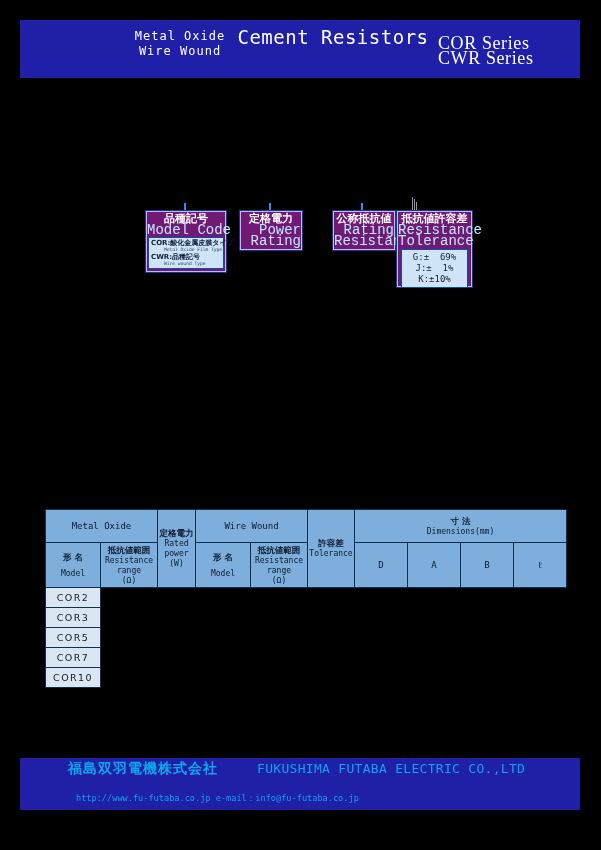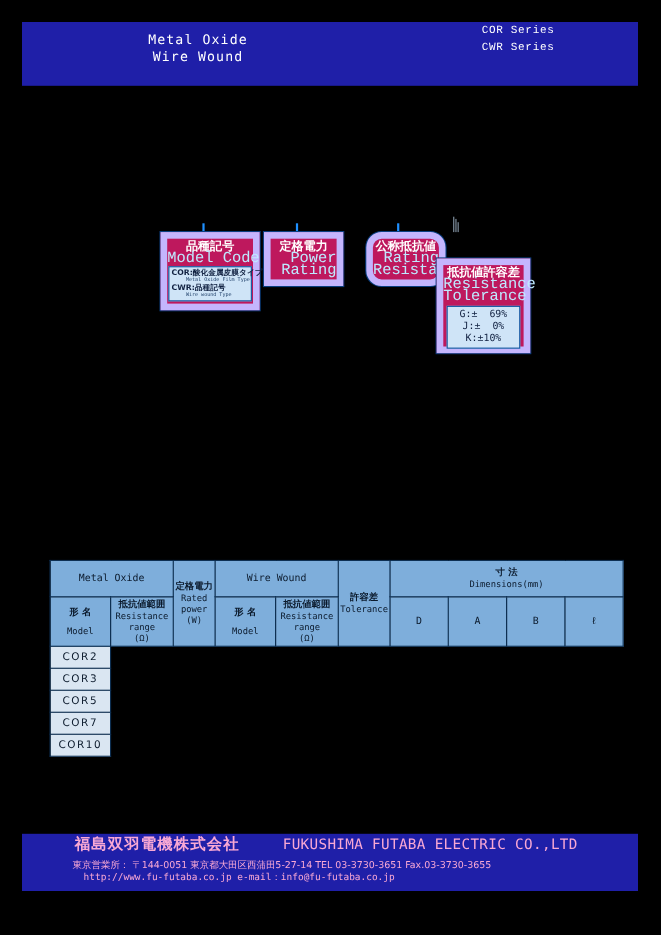--- a/index.html
+++ b/index.html
@@ -28,34 +28,34 @@
   }
   .bn-mid .l1{
     font-family:"DejaVu Sans Mono","Liberation Mono",monospace;
     font-size:19px;line-height:23px;letter-spacing:.5px;white-space:nowrap;
   }
   .bn-mid .l2{
     font-family:"DejaVu Sans Mono","Liberation Mono",monospace;
     font-size:15px;line-height:19px;white-space:nowrap;
   }
   .bn-right{
-    position:absolute;left:418px;top:1px;width:120px;
-    font-family:Liberation Mono, monospace;
-    font-size:10px;line-height:15px;letter-spacing:.6px;white-space:pre;
+    position:absolute;left:418px;top:16px;width:120px;
+    font-family:Liberation Serif, serif;
+    font-size:18px;line-height:15px;letter-spacing:.6px;white-space:pre;
   }
 
   
   .diagram{position:absolute;left:0;top:0;width:601px;height:300px;}
   .tick{position:absolute;width:2px;background:#1e90ff;}
   .tick2{position:absolute;width:1px;background:#8899aa;}
 
   .cbox{
     position:absolute;
-    border:6px solid #c4b5fd;
-    background:#be185d;
+    border:1px solid #c4b5fd;
+    background:#701a75;
     box-shadow:0 0 0 1px #0a3f80;
   }
   .cbox .jp{
     display:block;text-align:center;color:#ffffff;font-weight:bold;
     font-size:11px;line-height:13px;
     font-family:"DejaVu Sans","Liberation Sans",sans-serif;
   }
   .cbox .en{
     display:block;text-align:right;color:#bfe9ff;
     font-family:Liberation Mono, monospace;
@@ -111,21 +111,21 @@
     background:#dae6f2 !important;
     font-family:"DejaVu Sans","Liberation Sans",sans-serif !important;
     font-size:9.5px !important;letter-spacing:1.4px;font-weight:normal;
     height:17px;
   }
   .emptycell{background:#000 !important;border:none !important;}
 
   
   .footer{
     position:absolute;left:20px;top:758px;width:560px;height:52px;
-    background:#1f1fa8;color:#f9a8d4;
+    background:#1f1fa8;color:#0ea5e9;
   }
   .f-jp{
     position:absolute;left:48px;top:2px;
     font-family:"DejaVu Sans","Liberation Sans",sans-serif;
     font-weight:bold;font-size:14px;line-height:17px;letter-spacing:1px;
   }
   .f-en{
     position:absolute;left:237px;top:3px;
     font-family:"DejaVu Sans Mono","Liberation Mono",monospace;
     font-size:13px;line-height:16px;letter-spacing:.3px;white-space:nowrap;
@@ -144,20 +144,21 @@
 </head>
 <body>
 
 <div class="page">
 
   <div class="banner">
     <div class="banner-inner">
       <div class="bn-left">Metal Oxide
 Wire Wound</div>
       <div class="bn-mid">
+        <div class="l1">Cement Resistors</div>
       </div>
       <div class="bn-right">COR Series
 CWR Series</div>
     </div>
   </div>
 
   <div class="diagram">
 
     <div class="tick" style="left:184px;top:203px;height:9px;"></div>
     <div class="tick" style="left:269px;top:203px;height:9px;"></div>
@@ -180,33 +181,33 @@
         </div>
       </div>
     </div>
 
     <div class="cbox" style="left:240px;top:211px;width:60px;height:37px;">
       <span class="jp">定格電力</span>
       <span class="en">Power
 Rating</span>
     </div>
 
-    <div class="cbox" style="left:333px;top:211px;width:60px;height:37px;border-radius:14px;">
+    <div class="cbox" style="left:333px;top:211px;width:60px;height:37px;">
       <span class="jp">公称抵抗値</span>
       <span class="en">Rating
 Resistance</span>
     </div>
 
-    <div class="cbox" style="left:397px;top:211px;width:73px;height:74px;margin-top:24px;">
+    <div class="cbox" style="left:397px;top:211px;width:73px;height:74px;">
       <span class="jp">抵抗値許容差</span>
       <span class="en">Resistance
 Tolerance</span>
       <div class="tolsub">
         <div>G:±  69%</div>
-        <div>J:±  0%</div>
+        <div>J:±  1%</div>
         <div>K:±10%</div>
       </div>
     </div>
   </div>
 
   <table class="spec">
     <colgroup>
       <col style="width:55px">
         <col style="width:57px">
         <col style="width:38px">
@@ -325,17 +326,16 @@
       <td class="emptycell"></td>
       <td class="emptycell"></td>
       <td class="emptycell"></td>
     </tr>
   </tbody>
     </table>
 
   <div class="footer">
     <div class="f-jp">福島双羽電機株式会社</div>
     <div class="f-en">FUKUSHIMA FUTABA ELECTRIC CO.,LTD</div>
-    <div class="f-addr">東京営業所：  〒144-0051 東京都大田区西蒲田5-27-14  TEL 03-3730-3651  Fax.03-3730-3655</div>
     <div class="f-web">http://www.fu-futaba.co.jp    e-mail：info@fu-futaba.co.jp</div>
   </div>
 
 </div>
 
 </body></html>

